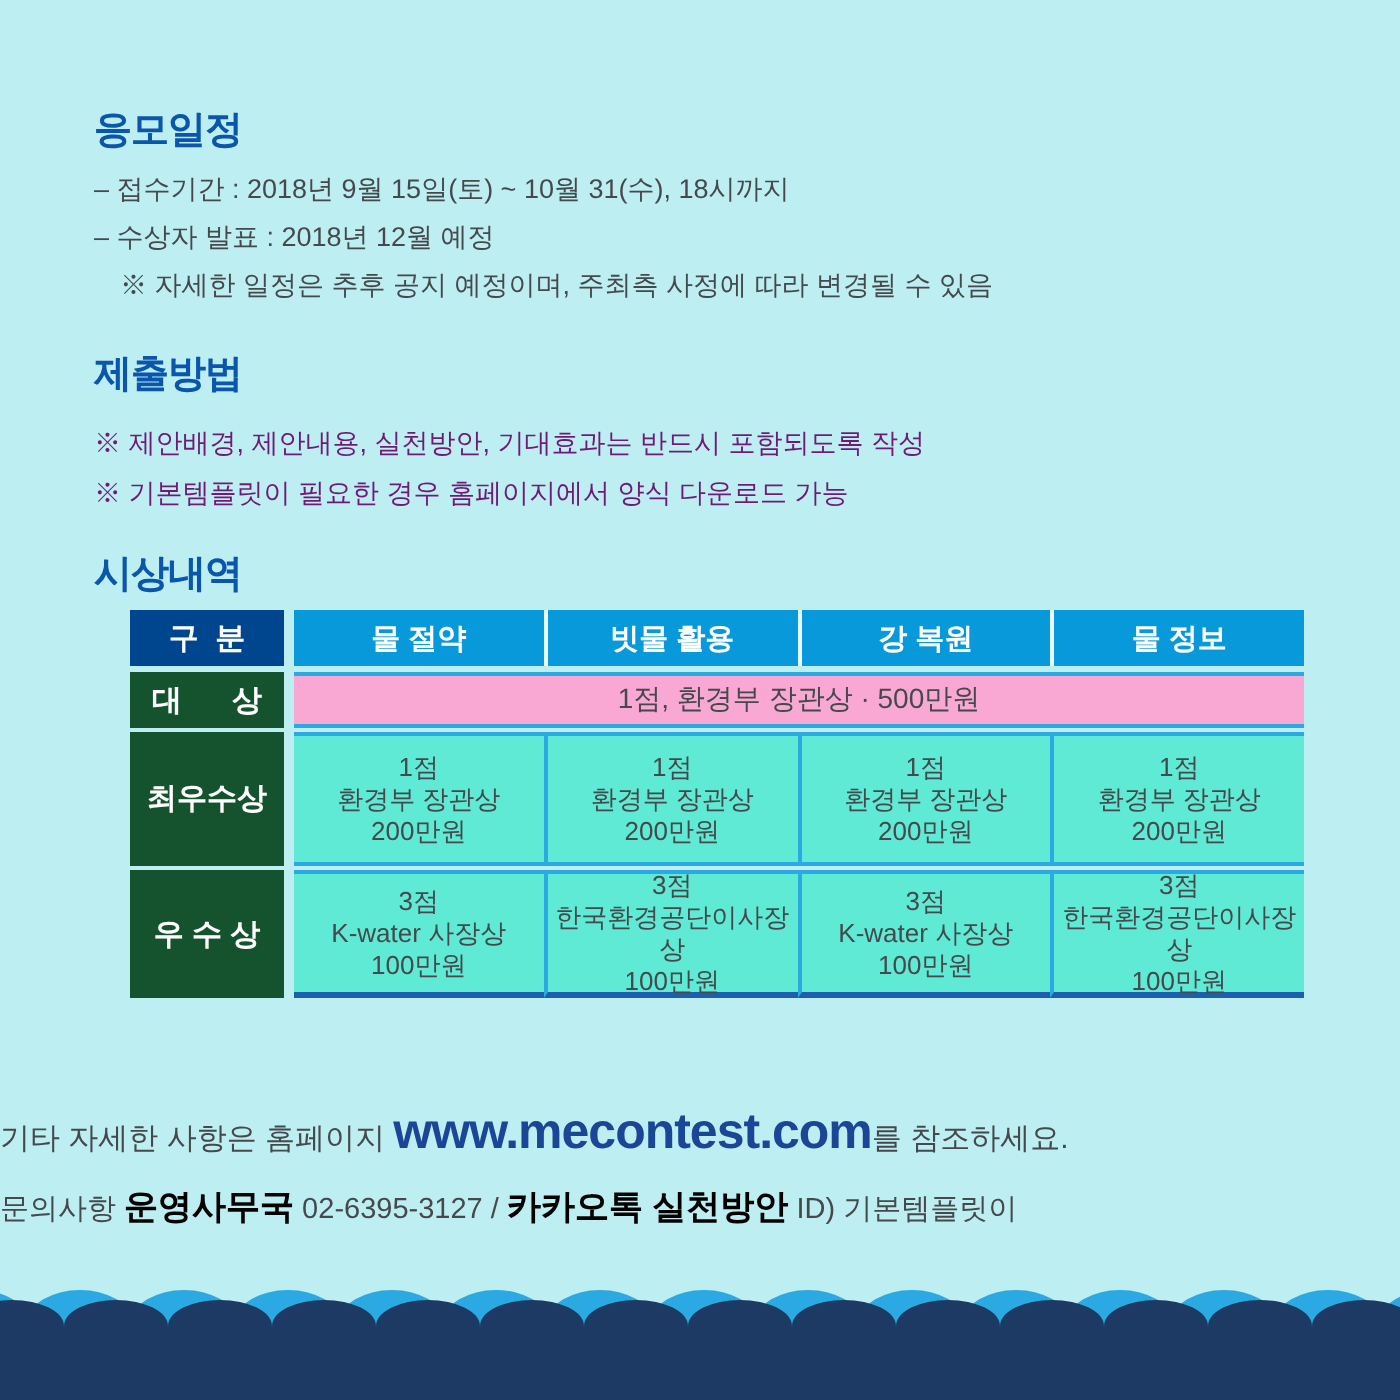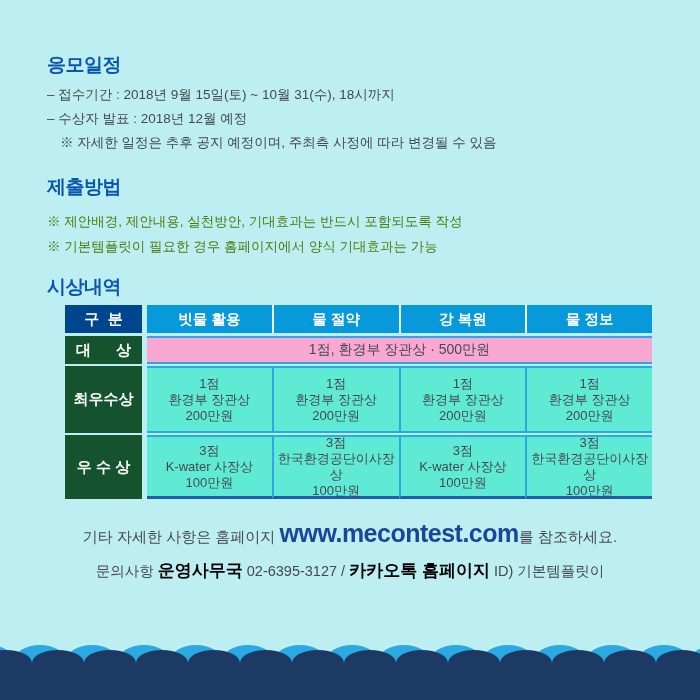--- a/index.html
+++ b/index.html
@@ -28,21 +28,21 @@
     width:76px; background:#189cdf; color:#fff; font-weight:bold; font-size:15px;
     display:flex; align-items:center; justify-content:center; white-space:pre;
     border-bottom:3px solid #0f74b8; flex-shrink:0;
   }
   .fvalue {
     flex:1; margin-left:6px;
     border-top:2px solid #1f85c9; border-bottom:2px solid #1f85c9;
     display:flex; align-items:center; padding-left:12px;
     font-size:14.5px; color:#45494d;
   }
-  .sub-note { font-size:13.5px; color:#4d7c0f; margin-top:7px; }
+  .sub-note { font-size:13.5px; color:#701a75; margin-top:7px; }
   .sub-note.first { margin-top:13px; }
 
   .sec-awards { margin-top:18px; }
   .award-table { margin-top:5px;padding-left:18px; }
   .t-row { display:flex; }
   .t-label {
     width:77px; margin-right:5px; background:#14532d; color:#fff;
     font-weight:bold; font-size:15px; display:flex; align-items:center;
     justify-content:center; white-space:pre; flex-shrink:0;
   }
@@ -66,21 +66,21 @@
   .t-cell {
     flex:1; background:#5eead4;
     border-top:2px solid #2ba9e2; border-bottom:2px solid #2ba9e2;
     display:flex; align-items:center; justify-content:center;
     text-align:center; font-size:13px; line-height:16px; color:#45494d;
     white-space:pre-line;
   }
   .t-cell + .t-cell { border-left:2px solid #2ba9e2; }
   .t-row.second .t-cell { border-bottom:3px solid #1d5fae; }
 
-  .footer { position:absolute; top:519px; left:0; width:700px; text-align:center; color:#45494d; }
+  .footer { position:absolute; top:552px; left:0; width:700px; color:#45494d; }
   .f1 { font-size:15px; }
   .f1 .website { font-size:25px; font-weight:bold; color:#1b4697; letter-spacing:-0.5px; }
   .f2 { font-size:14.5px; margin-top:11px; }
   .f2 .strong { font-size:17px; font-weight:bold; color:#000000; }
 
   .wave { position:absolute; bottom:0; left:0; width:700px; height:60px; }
 </style>
 </head>
 <body>
 
@@ -89,32 +89,32 @@
   <div class="sec-schedule">
     <div class="sec-title">응모일정</div>
     <div class="sched-line">– 접수기간 : 2018년 9월 15일(토) ~ 10월 31(수), 18시까지</div>
     <div class="sched-line second">– 수상자 발표 : 2018년 12월 예정</div>
     <div class="sched-note">※ 자세한 일정은 추후 공지 예정이며, 주최측 사정에 따라 변경될 수 있음</div>
   </div>
 
   <div class="sec-submit">
     <div class="sec-title">제출방법</div>
     <div class="sub-note first">※ 제안배경, 제안내용, 실천방안, 기대효과는 반드시 포함되도록 작성</div>
-    <div class="sub-note">※ 기본템플릿이 필요한 경우 홈페이지에서 양식 기대효과는 가능</div>
+    <div class="sub-note">※ 기본템플릿이 필요한 경우 홈페이지에서 양식 다운로드 가능</div>
   </div>
 
   <div class="sec-awards">
     <div class="sec-title">시상내역</div>
     <div class="award-table">
 
       <div class="t-row header">
         <div class="t-label">구  분</div>
         <div class="t-cells">
+          <div class="t-head">물 절약</div>
           <div class="t-head">빗물 활용</div>
-          <div class="t-head">물 절약</div>
           <div class="t-head">강 복원</div>
           <div class="t-head">물 정보</div>
         </div>
       </div>
 
       <div class="t-row grand">
         <div class="t-label">대      상</div>
         <div class="t-cells">
           <div class="t-span">1점, 환경부 장관상 · 500만원</div>
         </div>
@@ -156,21 +156,21 @@
         </div>
       </div>
 
     </div>
   </div>
 
 </div>
 
 <div class="footer">
   <div class="f1"><span>기타 자세한 사항은 홈페이지 </span><span class="website">www.mecontest.com</span><span>를 참조하세요.</span></div>
-  <div class="f2"><span>문의사항 </span><span class="strong">운영사무국</span><span> 02-6395-3127 / </span><span class="strong">카카오톡 홈페이지</span><span> ID) 기본템플릿이</span></div>
+  <div class="f2"><span>문의사항 </span><span class="strong">운영사무국</span><span> 02-6395-3127 / </span><span class="strong">카카오톡 실천방안</span><span> ID) 기본템플릿이</span></div>
 </div>
 
 <div class="wave">
   <svg width="700" height="60" viewBox="0 0 700 60">
     <path fill="#2aa9e2" d="M-38 21
       a26 16 0 0 1 52 0 a26 16 0 0 1 52 0 a26 16 0 0 1 52 0 a26 16 0 0 1 52 0
       a26 16 0 0 1 52 0 a26 16 0 0 1 52 0 a26 16 0 0 1 52 0 a26 16 0 0 1 52 0
       a26 16 0 0 1 52 0 a26 16 0 0 1 52 0 a26 16 0 0 1 52 0 a26 16 0 0 1 52 0
       a26 16 0 0 1 52 0 a26 16 0 0 1 52 0 a26 16 0 0 1 52 0
       L742 60 L-38 60 Z"></path>

